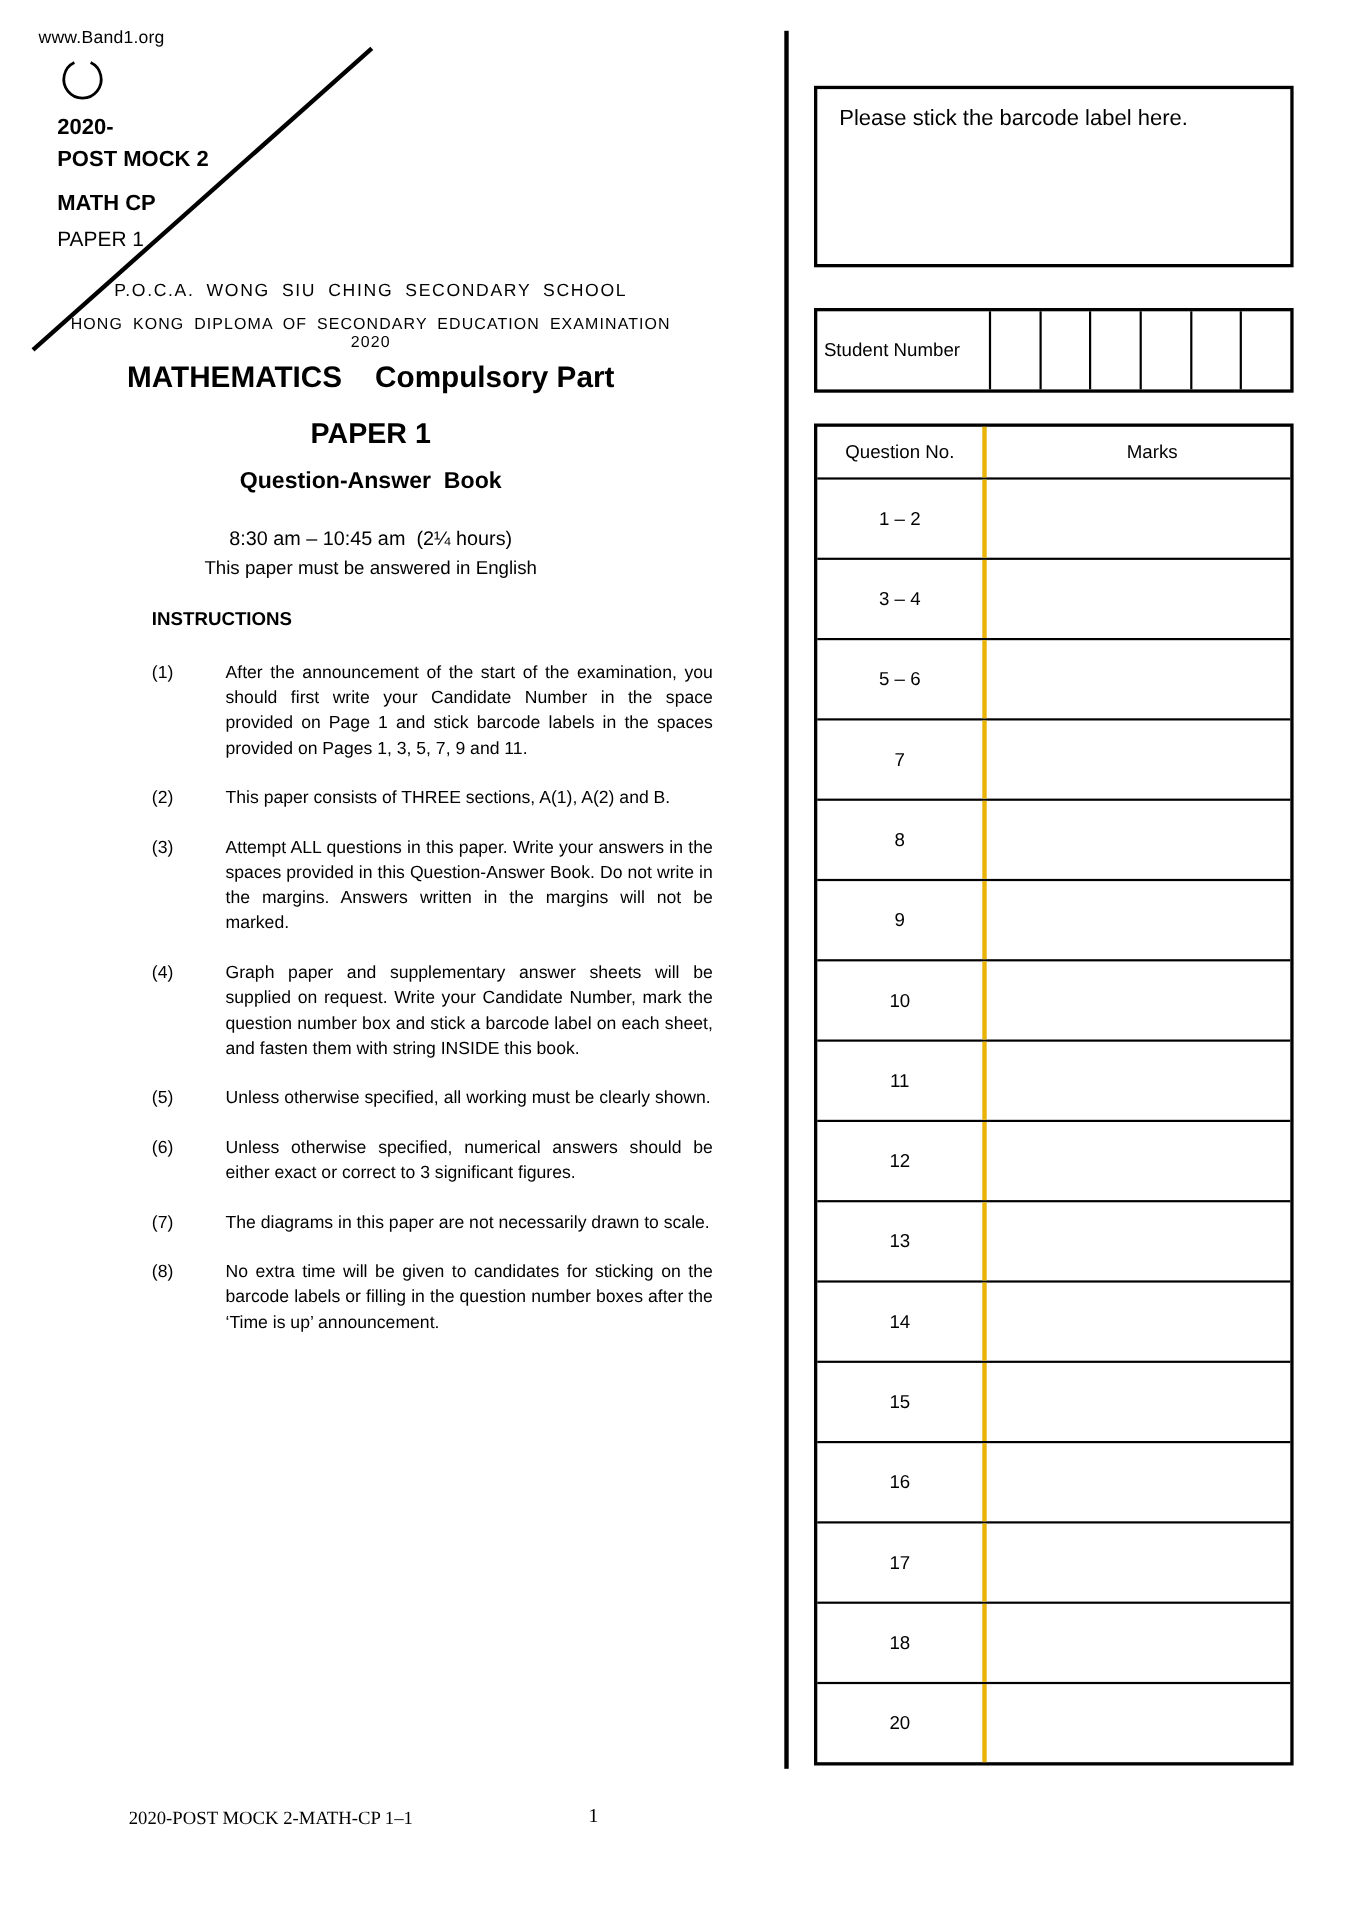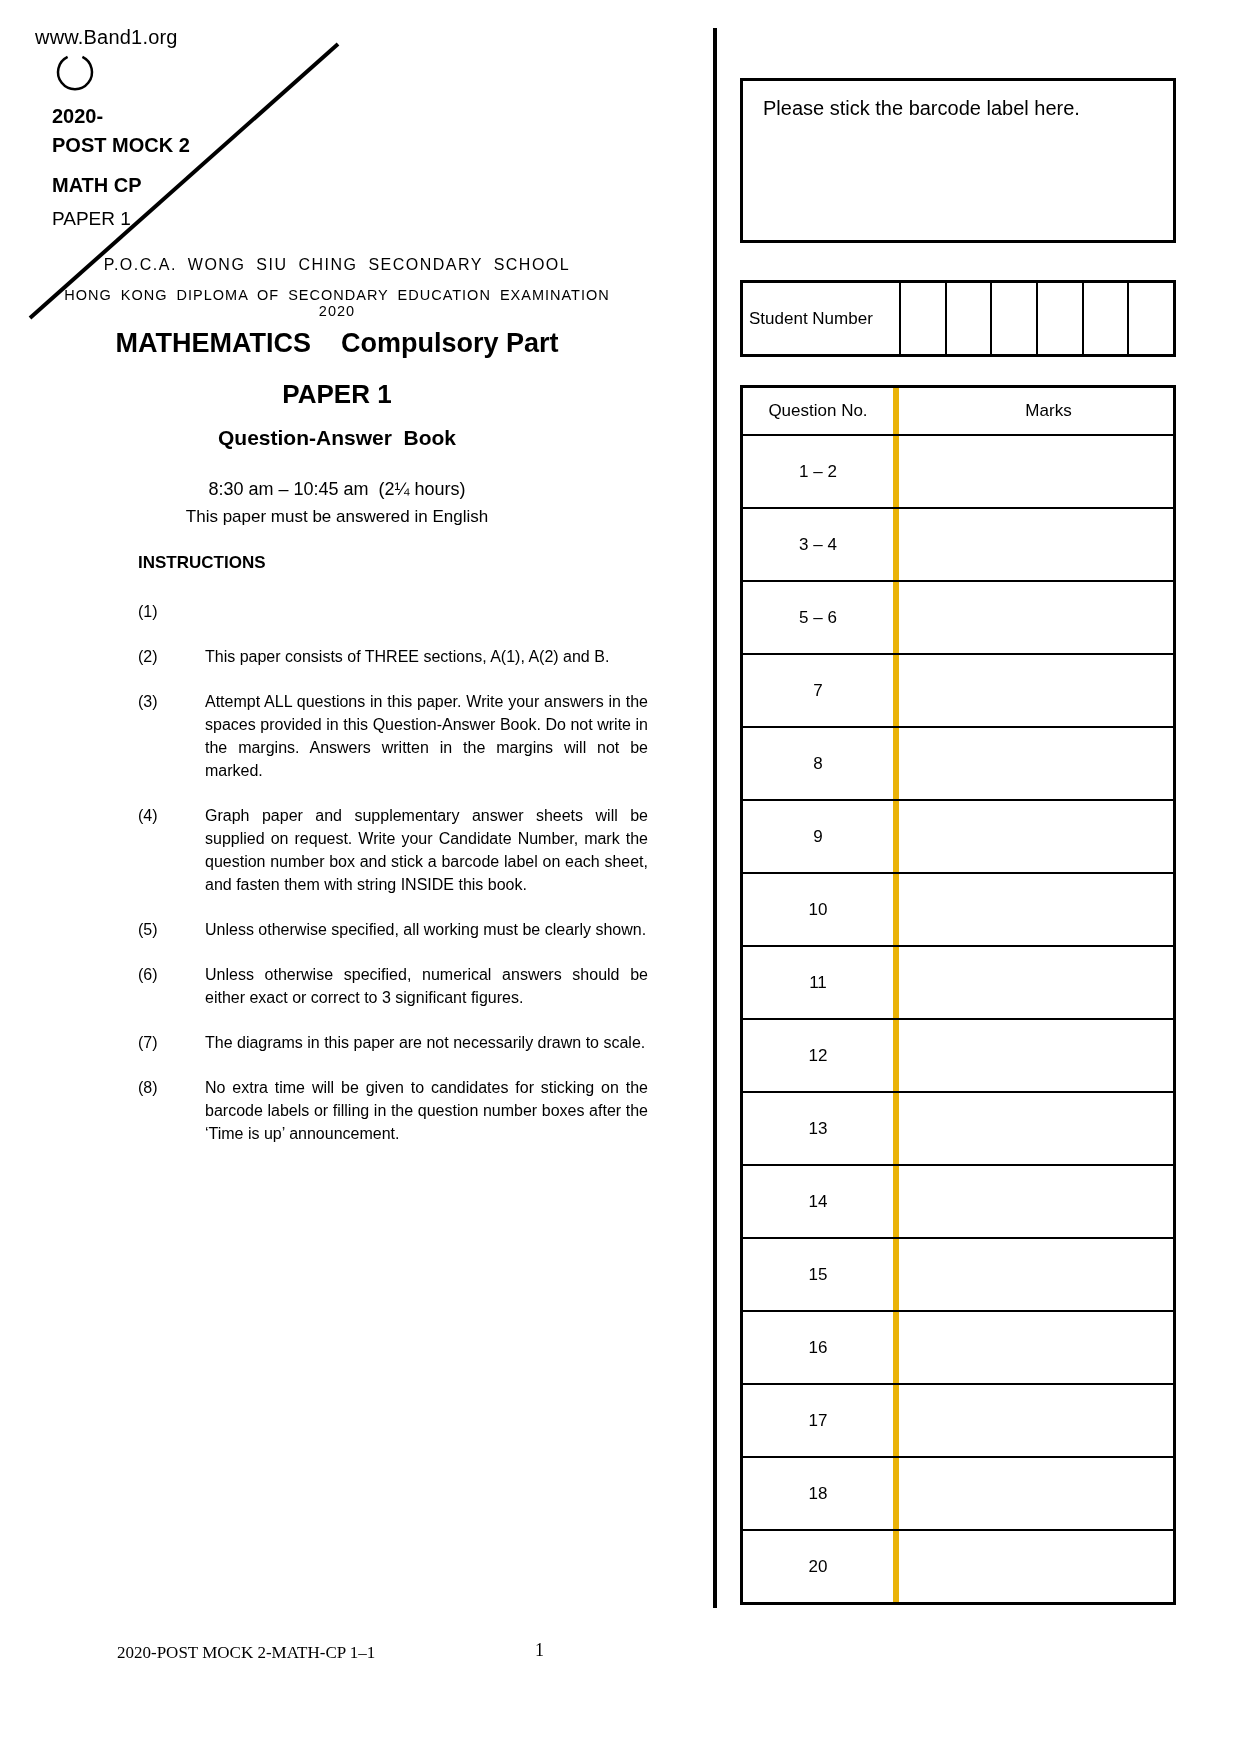--- a/index.html
+++ b/index.html
@@ -3,21 +3,21 @@
 <meta charset="utf-8">
 <style>
   html,body{margin:0;padding:0;background:#fff;}
   #page{
     position:relative;width:1240px;height:1754px;background:#ffffff;
     font-family:"Liberation Sans",sans-serif;color:#000;overflow:hidden;
   }
   .abs{position:absolute;}
 
   
-  #website{left:35px;top:26px;font-size:20px;letter-spacing:0.2px;}
+  #website{left:35px;top:26px;font-size:16px;letter-spacing:0.2px;}
   #arc-icon{left:53px;top:50px;}
   #exam-code{left:52px;top:106px;line-height:1;}
   #exam-code .bold-line{font-weight:bold;font-size:20px;margin-bottom:9px;}
   #exam-code .mock{margin-bottom:20px;}
   #exam-code .subj{margin-bottom:14px;}
   #exam-code .paper-line{font-weight:normal;font-size:19px;}
 
   
   .center-col{left:57px;width:560px;text-align:center;}
   #school-name{top:256px;font-size:16px;letter-spacing:1.5px;word-spacing:5px;}
@@ -46,21 +46,21 @@
   #student-table{left:740px;top:280px;width:430px;height:71px;border:3px solid #000;display:flex;}
   #student-table .sn-label{flex:0 0 150px;border-right:2px solid #000;display:flex;align-items:center;padding-left:6px;font-size:17px;}
   #student-table .sn-cell{flex:1 1 auto;border-right:2px solid #000;}
   #student-table .sn-cell:last-child{border-right:none;}
 
   #marks-table{left:740px;top:385px;width:430px;border:3px solid #000;}
   .mt-row{display:flex;border-top:2px solid #000;}
   .mt-row:first-child{border-top:none;}
   .mt-header{height:46px;}
   .mt-body{height:71px;}
-  .mt-c1{flex:0 0 150px;border-right:6px solid #eab308;display:flex;align-items:center;justify-content:center;font-size:17px;}
+  .mt-c1{flex:0 0 150px;border-right:4px solid #eab308;display:flex;align-items:center;justify-content:center;font-size:17px;}
   .mt-c2{flex:1 1 auto;display:flex;align-items:center;justify-content:center;font-size:17px;padding-left:25px;}
 
   
   #footer-code{left:117px;top:1643px;font-family:"Liberation Serif",serif;font-size:17px;}
   #page-num{left:535px;top:1640px;font-family:"Liberation Serif",serif;font-size:18px;}
 
   svg{display:block;}
 </style>
 </head>
 <body>
@@ -97,20 +97,21 @@
   <div id="paper-title" class="abs center-col">PAPER 1</div>
   <div id="book-title" class="abs center-col">Question-Answer&nbsp; Book</div>
   <div id="time-line" class="abs center-col">8:30 am – 10:45 am&nbsp; (2¼ hours)</div>
   <div id="lang-line" class="abs center-col">This paper must be answered in English</div>
 
   <div id="instructions-heading" class="abs">INSTRUCTIONS</div>
 
   <div id="instructions" class="abs">
     <div class="instr-item">
       <div class="instr-num">(1)</div>
+      <div class="instr-text">After the announcement of the start of the examination, you should first write your Candidate Number in the space provided on Page 1 and stick barcode labels in the spaces provided on Pages 1, 3, 5, 7, 9 and 11.</div>
     </div>
     <div class="instr-item">
       <div class="instr-num">(2)</div>
       <div class="instr-text">This paper consists of THREE sections, A(1), A(2) and B.</div>
     </div>
     <div class="instr-item">
       <div class="instr-num">(3)</div>
       <div class="instr-text">Attempt ALL questions in this paper. Write your answers in the spaces provided in this Question-Answer Book. Do not write in the margins. Answers written in the margins will not be marked.</div>
     </div>
     <div class="instr-item">

